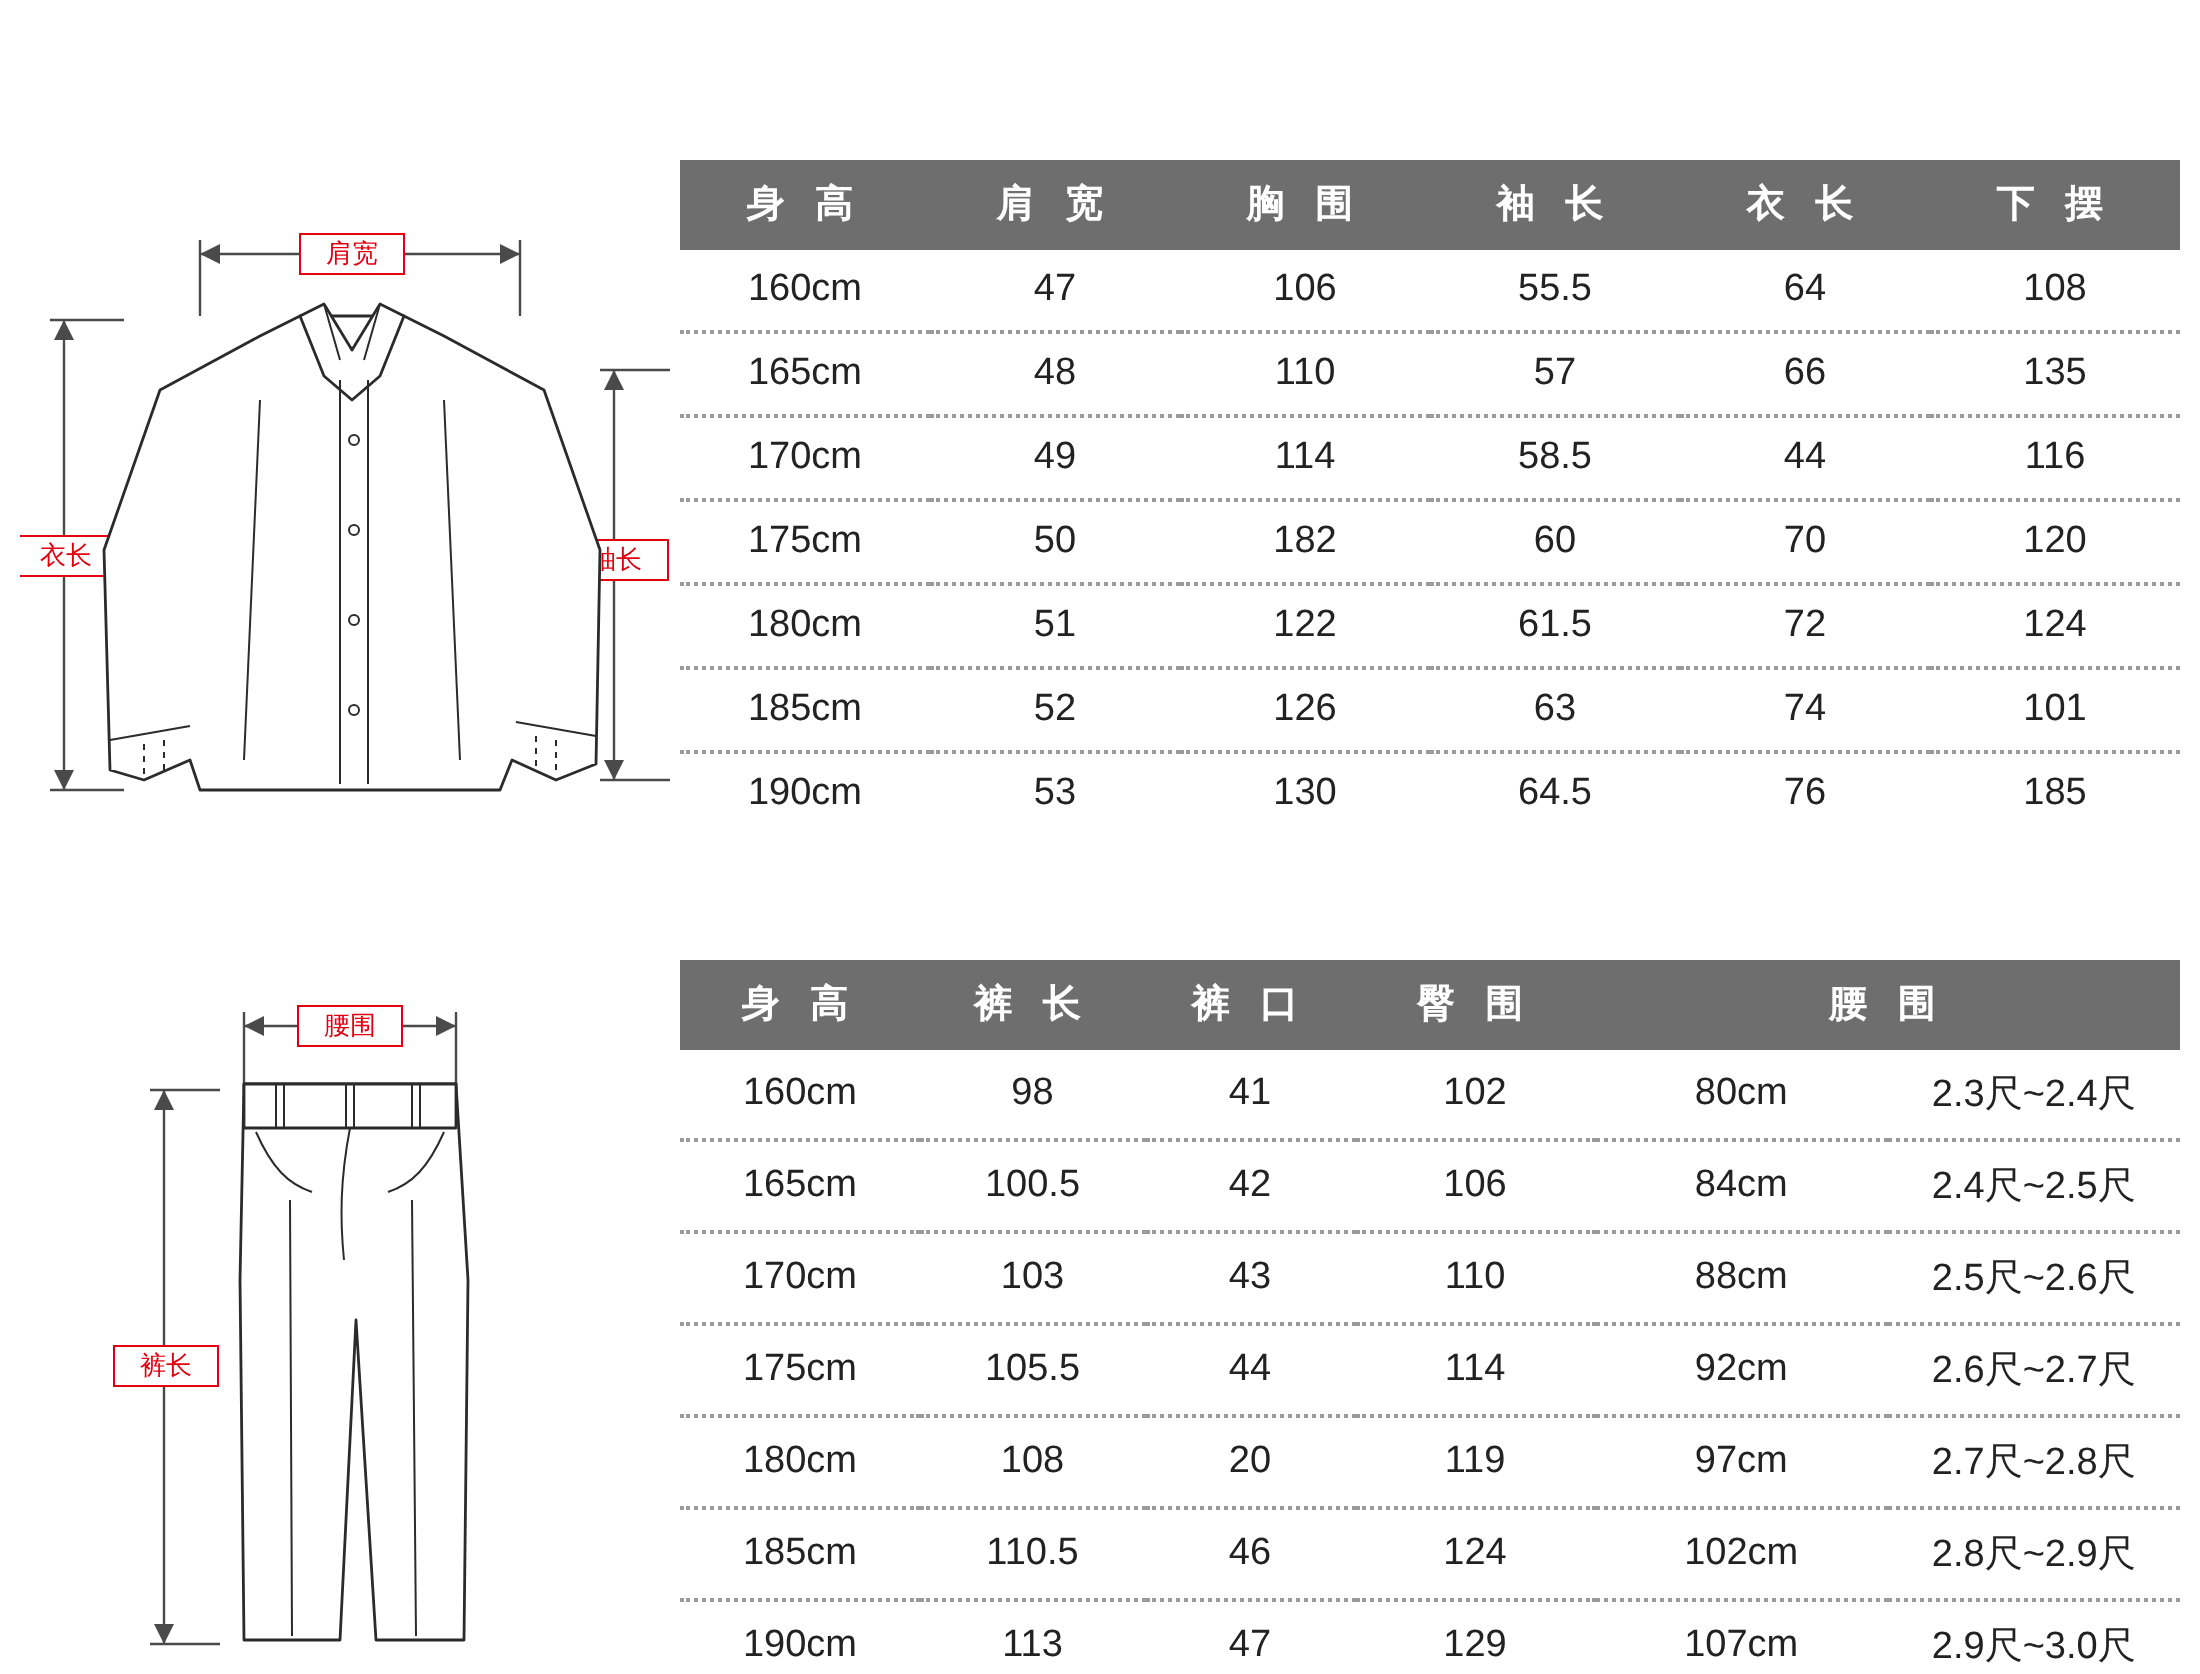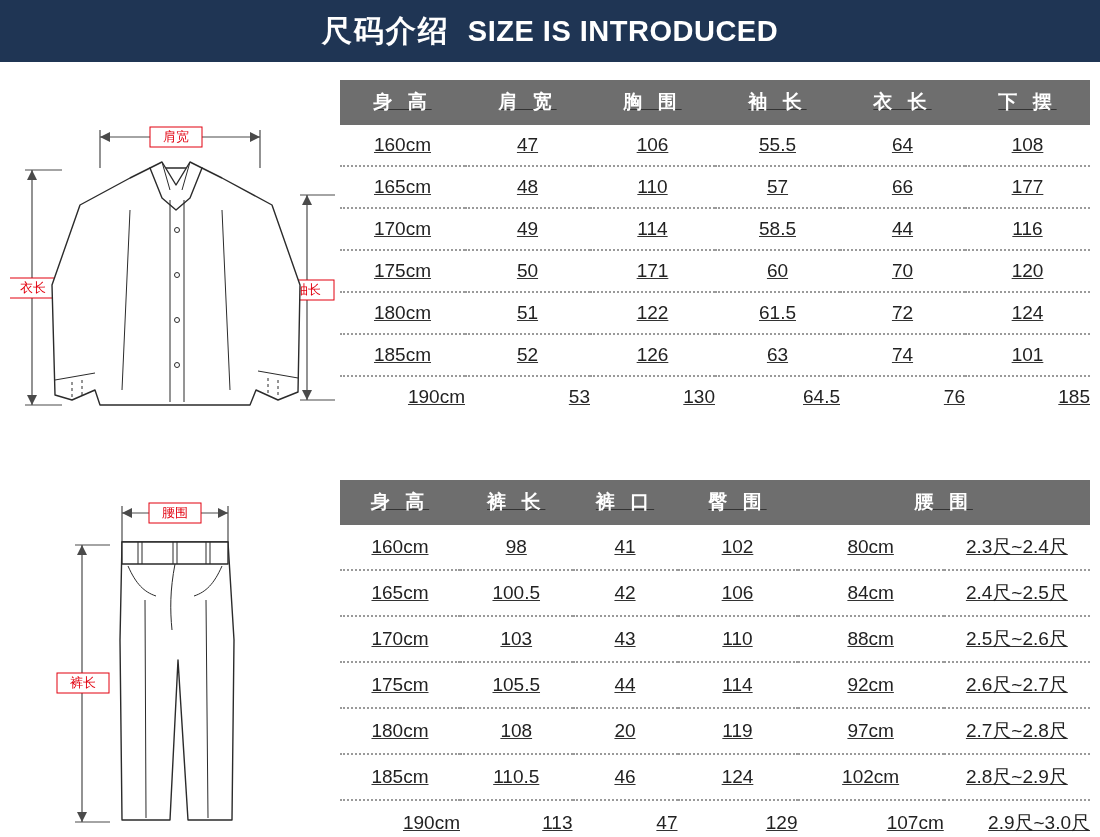--- a/index.html
+++ b/index.html
@@ -41,26 +41,25 @@
     letter-spacing: 0.5px;
   }
   
   .block {
     position: absolute;
     display: flex;
   }
   .fig {
     width: 330px;
     display: flex;
-    align-items: flex-end;
+    align-items: flex-start;
     justify-content: center;
   }
   .tablewrap {
     flex: 1;
-    text-decoration: underline;
   }
   table.size {
     border-collapse: collapse;
     width: 100%;
     table-layout: fixed;
   }
   table.size thead th {
     background: #6e6e6e;
     color: #ffffff;
     font-size: 19px;
@@ -73,21 +72,20 @@
   table.size tbody td {
     font-size: 19px;
     color: #222;
     text-align: center;
     padding: 9px 0 9px 0;
     border-bottom: 2px dotted #9a9a9a;
     background: #fff;
   }
   table.size tbody tr:last-child td {
     border-bottom: none;
-    text-align: right;
   }
   
   .figsvg { display:block; }
   .lbl-box {
     fill: #ffffff;
     stroke: #e2000f;
     stroke-width: 1;
   }
   .lbl-txt {
     fill: #e2000f;
@@ -115,24 +113,20 @@
     stroke: #2b2b2b;
     stroke-width: 1;
     stroke-dasharray: 3 3;
   }
 </style>
 </head>
 <body>
 
 <div class="page">
 
-  <div class="header">
-    <span class="cn">尺码介绍</span>
-    <span class="en">SIZE IS INTRODUCED</span>
-  </div>
 
   <div class="block" style="top:80px; left:10px; width:1080px; height:340px;">
     <div class="fig">
       <svg class="figsvg" width="330" height="330" viewBox="0 0 330 330">
 
         <g class="dim">
           <line x1="90" y1="47" x2="250" y2="47"></line>
           <polygon points="90,47 100,42 100,52" fill="#4a4a4a" stroke="none"></polygon>
           <polygon points="250,47 240,42 240,52" fill="#4a4a4a" stroke="none"></polygon>
           <line x1="90" y1="40" x2="90" y2="78"></line>
@@ -214,34 +208,34 @@
             <td>55.5</td>
             <td>64</td>
             <td>108</td>
           </tr>
           <tr>
             <td>165cm</td>
             <td>48</td>
             <td>110</td>
             <td>57</td>
             <td>66</td>
-            <td>177</td>
+            <td>135</td>
           </tr>
           <tr>
             <td>170cm</td>
             <td>49</td>
             <td>114</td>
             <td>58.5</td>
             <td>44</td>
             <td>116</td>
           </tr>
           <tr>
             <td>175cm</td>
             <td>50</td>
-            <td>171</td>
+            <td>182</td>
             <td>60</td>
             <td>70</td>
             <td>120</td>
           </tr>
           <tr>
             <td>180cm</td>
             <td>51</td>
             <td>122</td>
             <td>61.5</td>
             <td>72</td>

